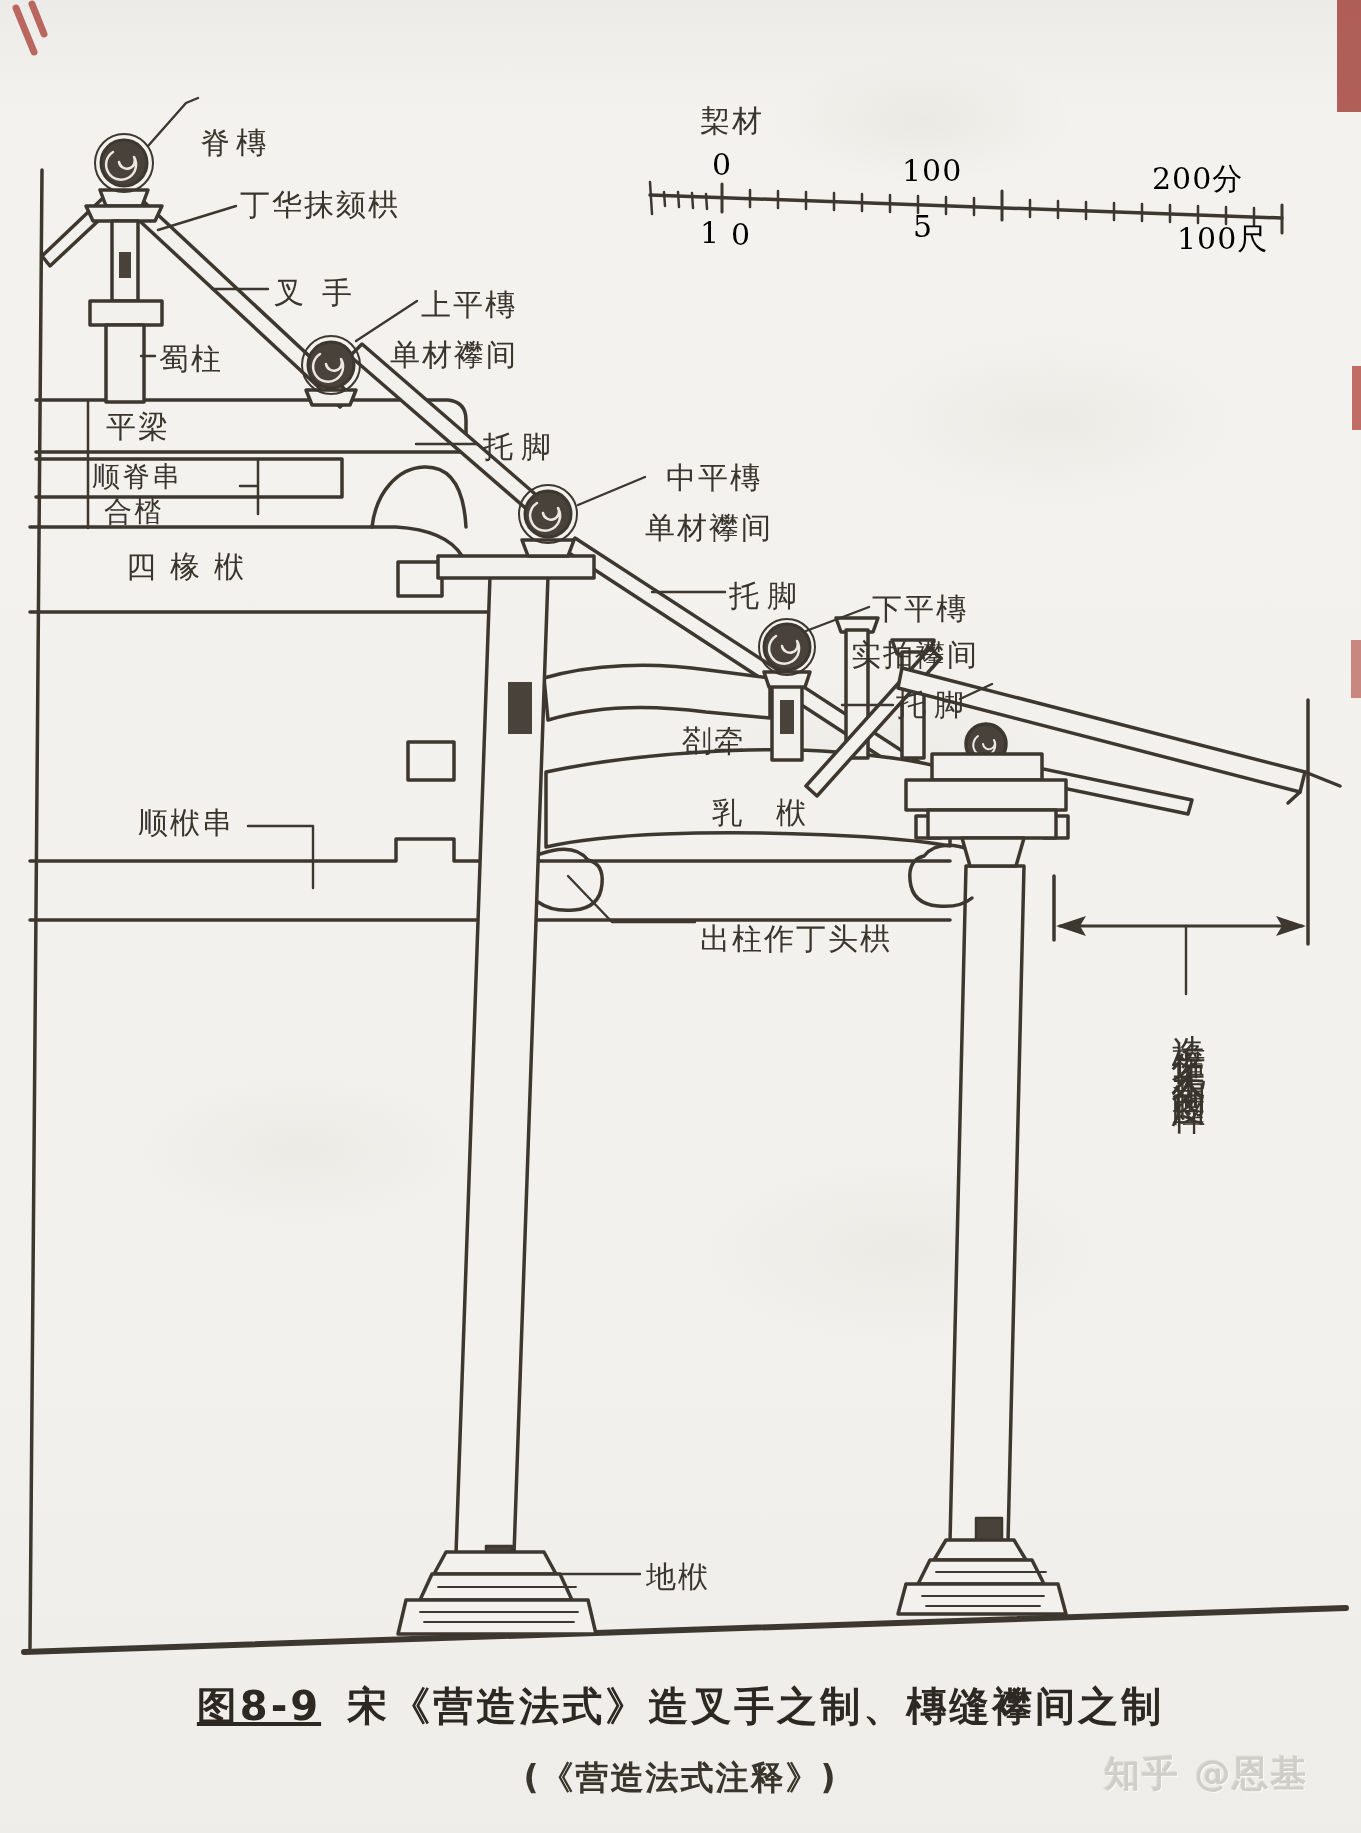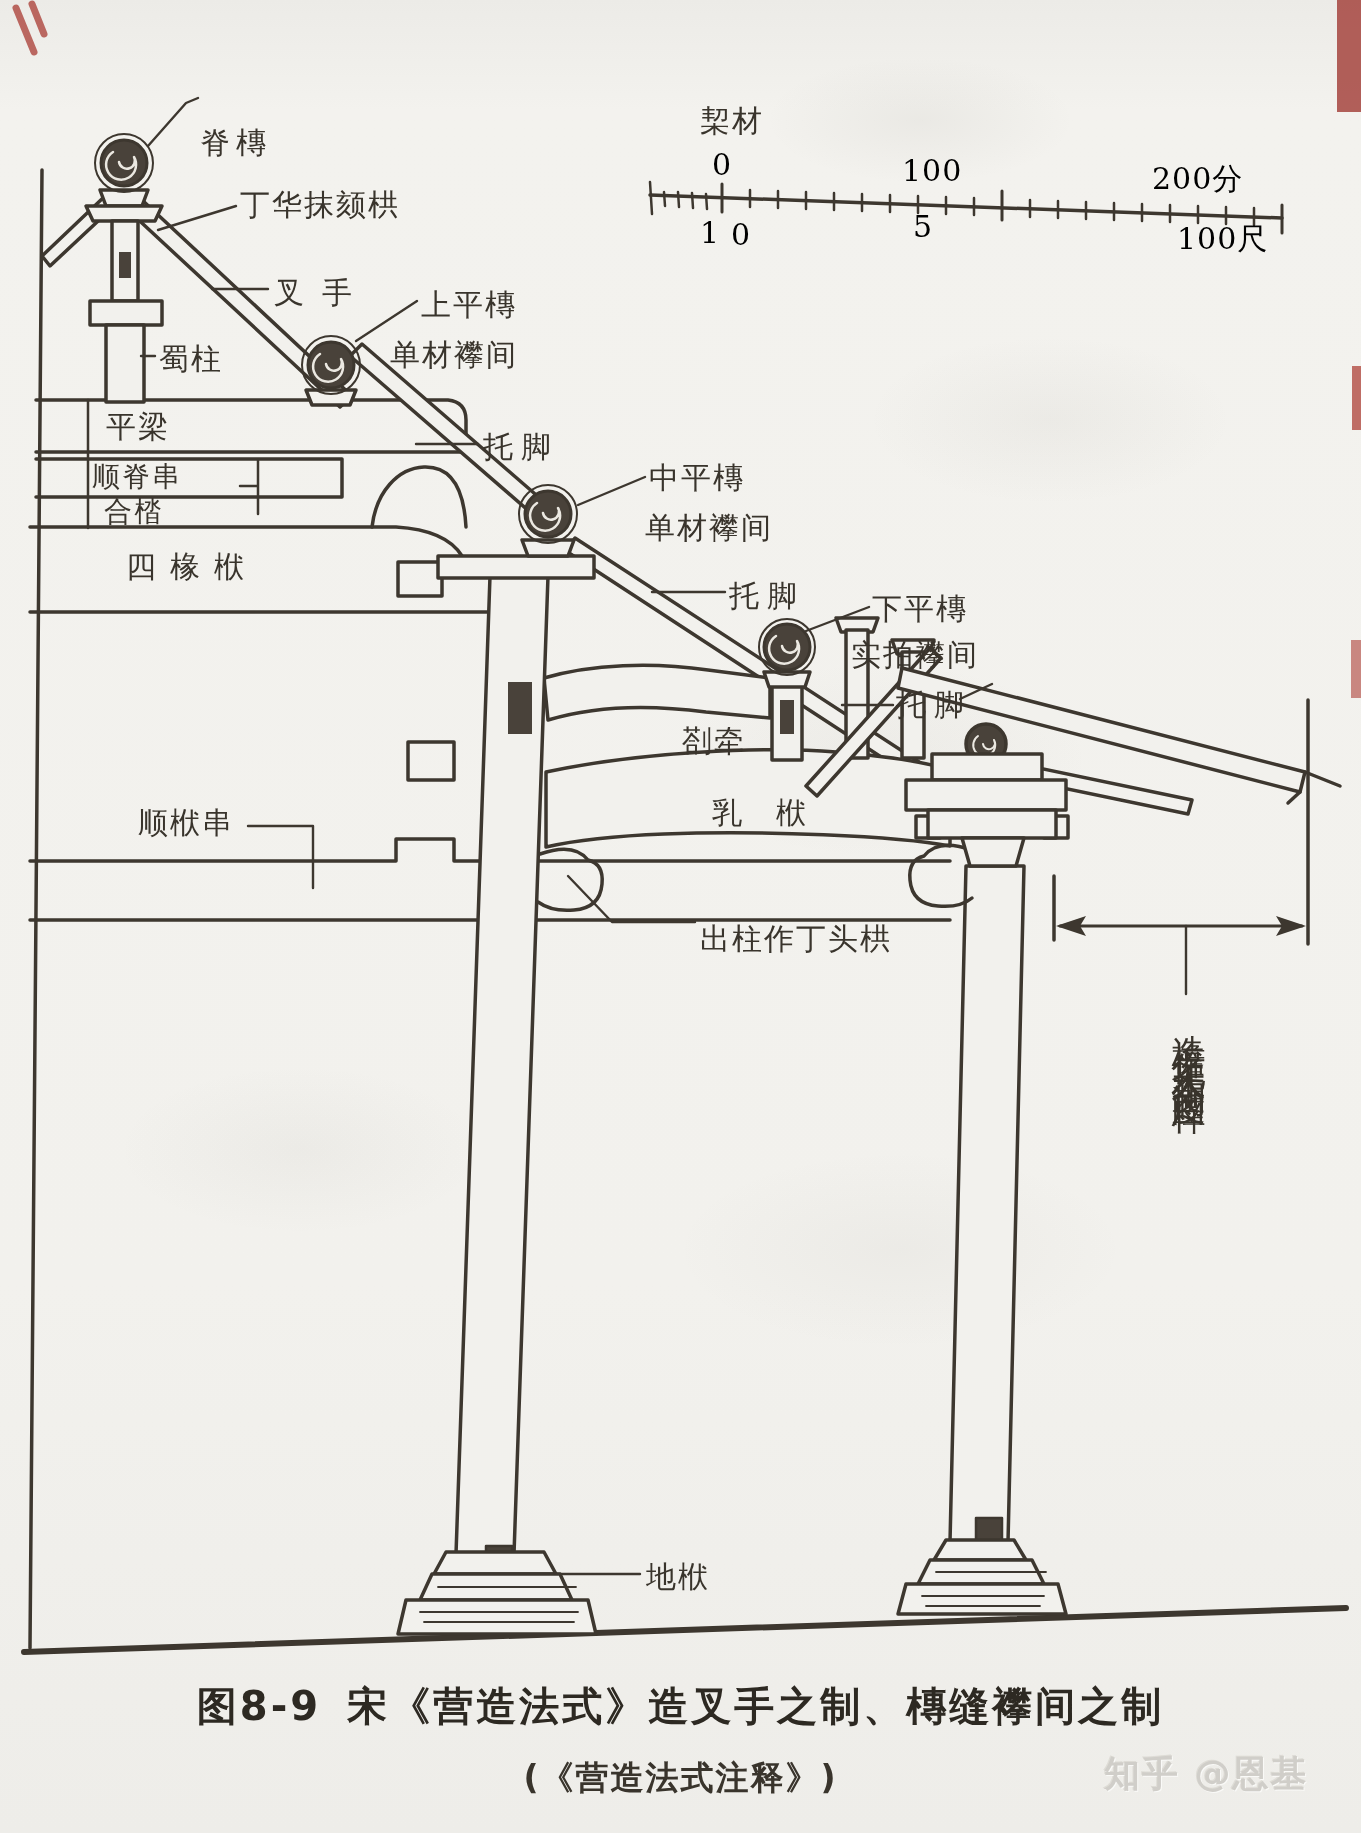--- a/index.html
+++ b/index.html
@@ -32,21 +32,21 @@
   .vert{
     writing-mode:vertical-rl;text-orientation:upright;
     font:34px/1 "DejaVu Serif","Liberation Serif",serif;
     letter-spacing:6px;color:#39342c;
   }
   .cap1{
     position:absolute;left:0;top:1682px;width:100%;text-align:center;
     color:#2d2922;font:700 40px/1.2 "DejaVu Sans","Liberation Sans",sans-serif;
     letter-spacing:3px;
   }
-  .cap1 .fig{margin-right:26px;}
+  .cap1 .fig{margin-right:26px;text-decoration:underline;}
   .cap2{
     position:absolute;left:0;top:1758px;width:100%;text-align:center;
     color:#39342c;font:600 33px/1.2 "DejaVu Sans","Liberation Sans",sans-serif;
     letter-spacing:2px;
   }
   .wm{
     position:absolute;left:1104px;top:1756px;
     color:#d0cec9;font:600 36px/1 "DejaVu Sans","Liberation Sans",sans-serif;
     letter-spacing:2px;text-shadow:1px 1px 0 #fafaf8,-1px -1px 0 #dedcd6;
   }
@@ -226,21 +226,21 @@
   <div class="lbl" style="left:240px;top:188px;">丁华抹颏栱</div>
   <div class="lbl sp18" style="left:274px;top:276px;">叉手</div>
   <div class="lbl" style="left:421px;top:288px;">上平槫</div>
   <div class="lbl" style="left:390px;top:338px;">单材襻间</div>
   <div class="lbl" style="left:159px;top:342px;">蜀柱</div>
   <div class="lbl" style="left:106px;top:410px;">平梁</div>
   <div class="lbl" style="left:92px;top:461px;font-size:28px;">顺脊串</div>
   <div class="lbl" style="left:104px;top:496px;font-size:28px;">合㭼</div>
   <div class="lbl sp14" style="left:126px;top:550px;">四椽栿</div>
   <div class="lbl sp8" style="left:483px;top:430px;">托脚</div>
-  <div class="lbl" style="left:649px;top:461px;">中平槫</div>
+  <div class="lbl" style="left:666px;top:461px;">中平槫</div>
   <div class="lbl" style="left:645px;top:511px;">单材襻间</div>
   <div class="lbl sp8" style="left:729px;top:579px;">托脚</div>
   <div class="lbl" style="left:872px;top:592px;">下平槫</div>
   <div class="lbl" style="left:851px;top:638px;">实拍襻间</div>
   <div class="lbl sp8" style="left:896px;top:688px;">托脚</div>
   <div class="lbl" style="left:682px;top:724px;">剳牵</div>
   <div class="lbl" style="left:712px;top:796px;">乳　栿</div>
   <div class="lbl" style="left:138px;top:806px;">顺栿串</div>
   <div class="lbl" style="left:700px;top:922px;">出柱作丁头栱</div>
   <div class="lbl" style="left:646px;top:1560px;">地栿</div>

